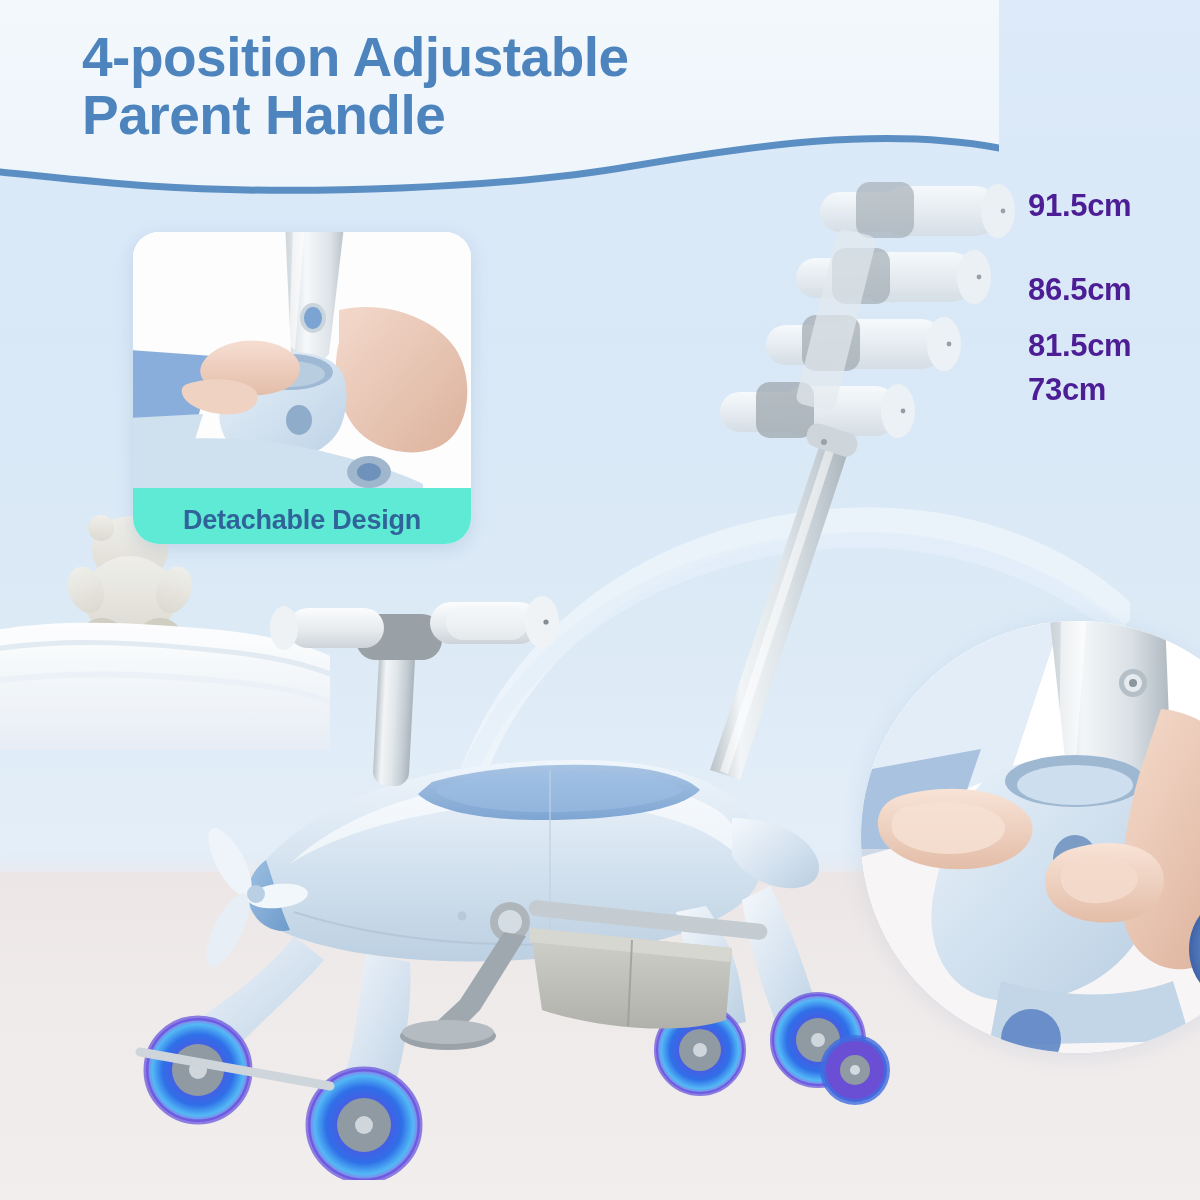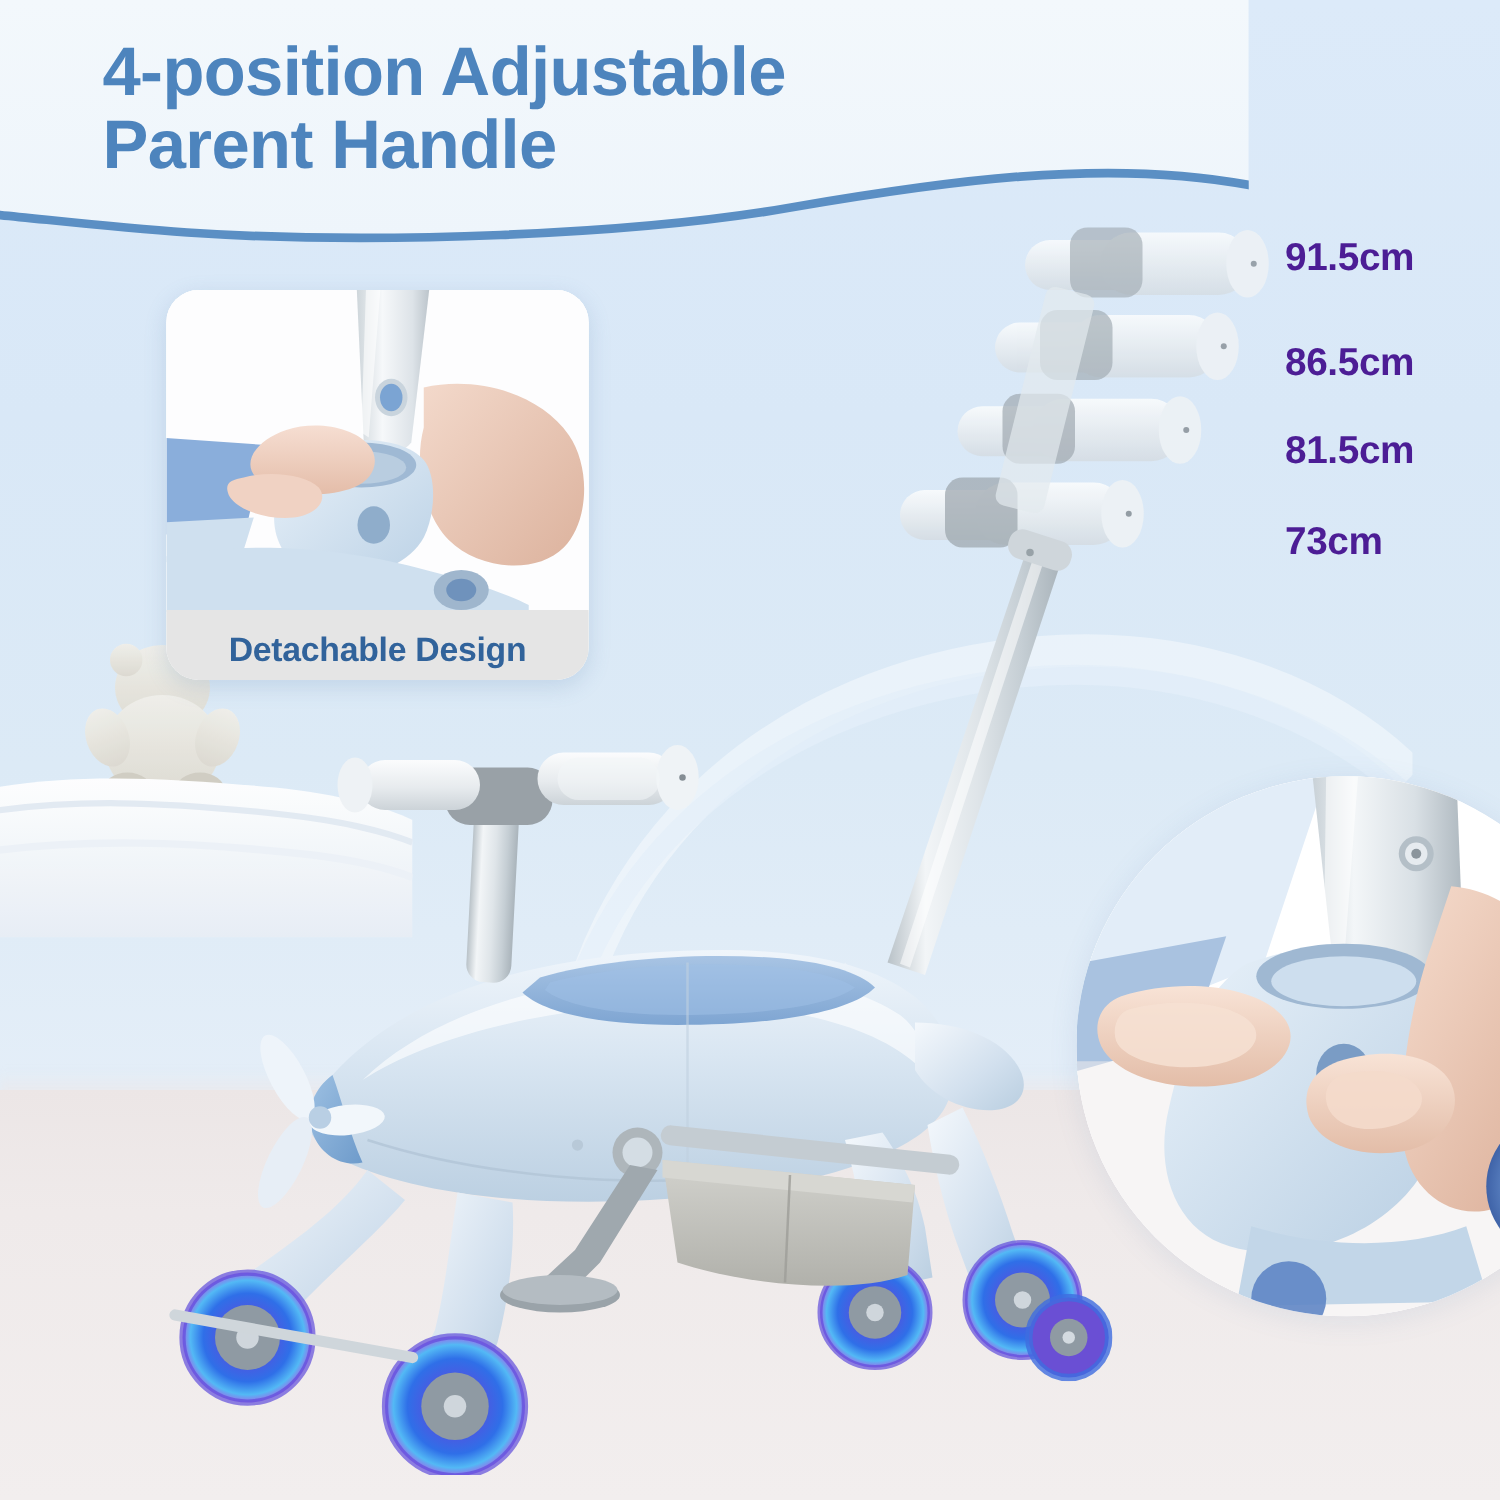--- a/index.html
+++ b/index.html
@@ -52,21 +52,21 @@
     position:absolute;left:133px;top:232px;width:338px;height:312px;
     background:#ffffff;border-radius:26px;
     box-shadow:0 5px 18px rgba(90,130,175,.20);
     overflow:hidden;
   }
   .inset-photo{position:absolute;left:0;top:0;width:338px;height:258px;overflow:hidden;background:#fdfdfd;}
   .inset-caption{
     position:absolute;left:0;top:256px;width:338px;height:64px;
     display:flex;align-items:center;justify-content:center;
     font-size:27px;font-weight:700;color:#31639b;letter-spacing:-.2px;
-    background:#e5e5e5;
+    background:#5eead4;
   }
 
   
   .circle-inset{
     position:absolute;left:861px;top:621px;width:432px;height:432px;
     border-radius:50%;background:#ffffff;overflow:hidden;
     box-shadow:0 4px 22px rgba(90,130,175,.13);
   }
 
   
@@ -325,22 +325,22 @@
                C610,188 360,196 180,186 C110,182 50,176 0,172 Z" fill="url(#hdr)"></path>
       <path d="M0,172 C50,176 110,182 180,186 C360,196 610,188 760,166
                C900,146 1060,126 1200,148" fill="none" stroke="#5b8fc4" stroke-width="7" stroke-linecap="round"></path>
     </svg>
     <div class="headline">4-position Adjustable
 Parent Handle</div>
   </div>
 
   <div class="meas" style="left:1028px;top:188px;">91.5cm</div>
   <div class="meas" style="left:1028px;top:258px;margin-top:14px;">86.5cm</div>
-  <div class="meas" style="left:1028px;top:342px;text-align:center;">81.5cm</div>
-  <div class="meas" style="left:1028px;top:415px;">73cm</div>
+  <div class="meas" style="left:1028px;top:328px;text-align:center;">81.5cm</div>
+  <div class="meas" style="left:1028px;top:372px;">73cm</div>
 
   <div class="inset-card">
     <div class="inset-photo">
       <svg class="svgfull" viewBox="0 0 338 258">
         <defs>
           <linearGradient id="skin1" x1="0" y1="0" x2="0" y2="1">
             <stop offset="0%" stop-color="#f6ded2"></stop>
             <stop offset="100%" stop-color="#e4bda9"></stop>
           </linearGradient>
           <linearGradient id="skin2" x1="0" y1="0" x2="1" y2="1">

